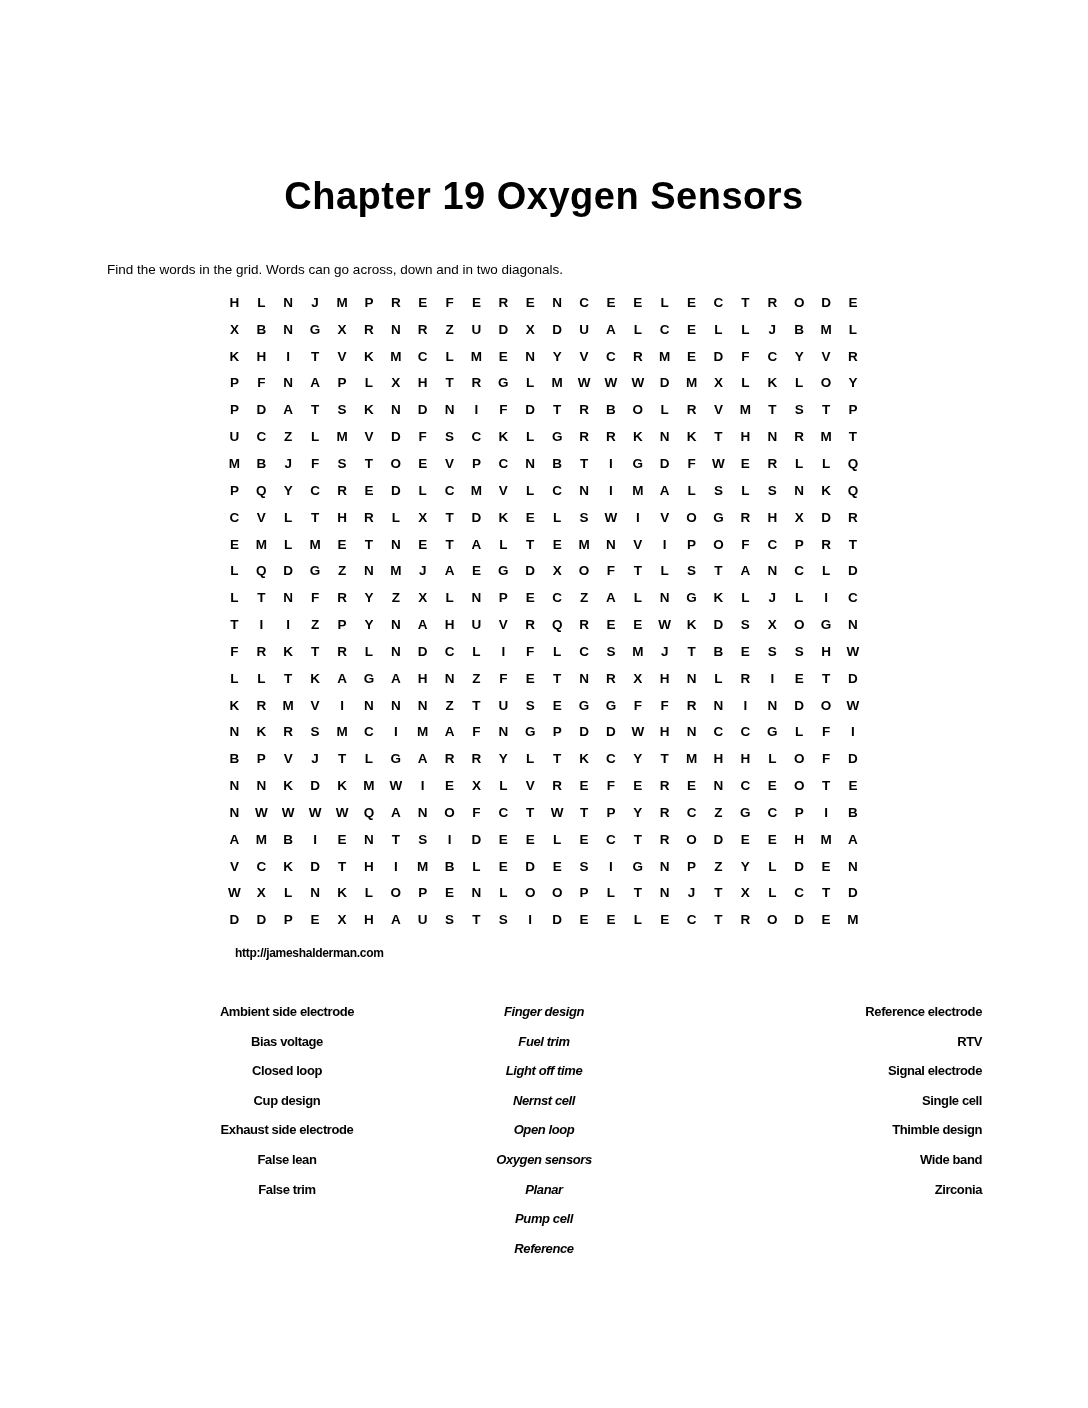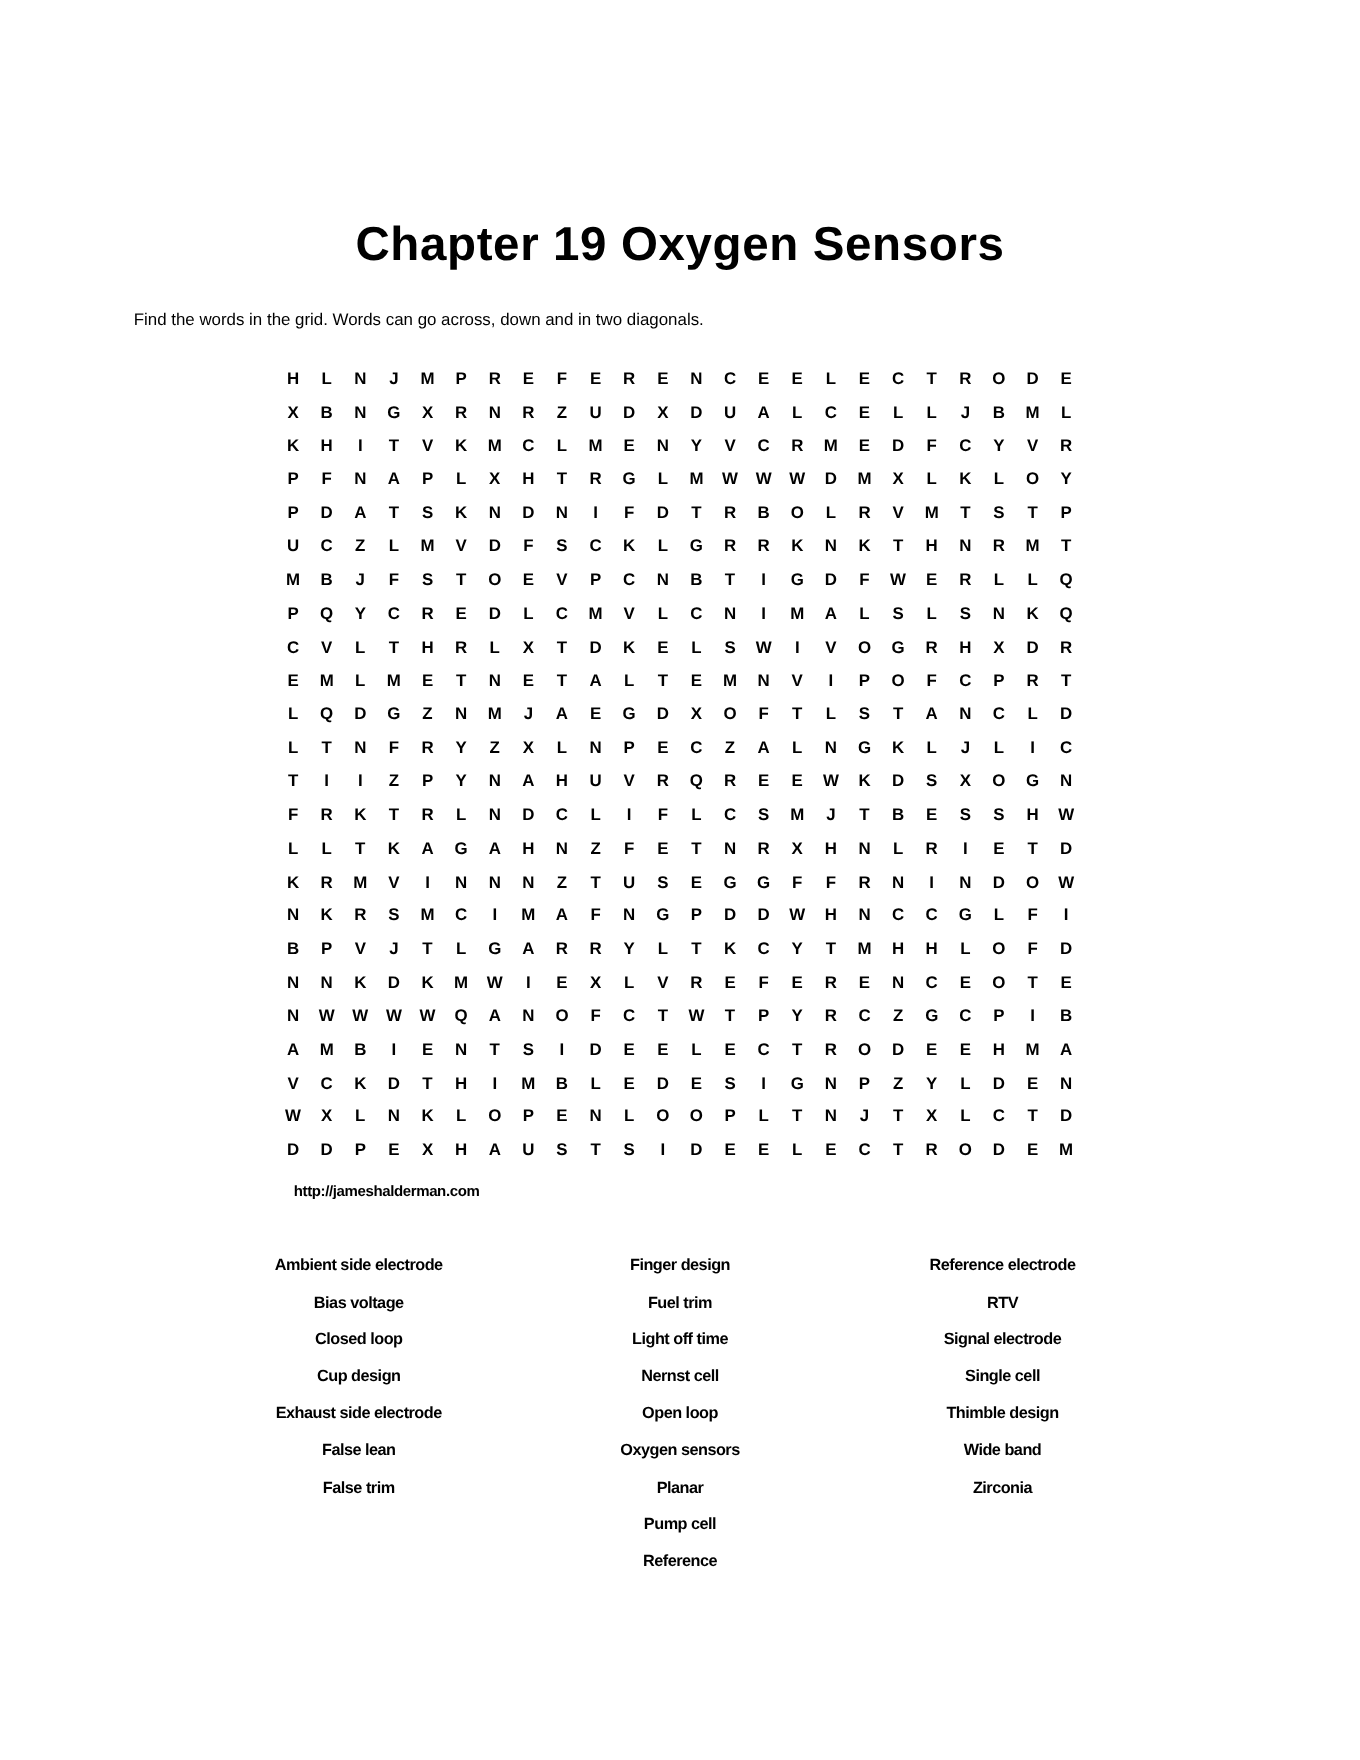--- a/index.html
+++ b/index.html
@@ -22,21 +22,21 @@
     top: 150px;
     left: 0;
     width: 1088px;
     text-align: center;
     font-size: 38px;
     font-weight: bold;
     letter-spacing: 0.5px;
   }
   .instructions {
     position: absolute;
-    top: 234px;
+    top: 248px;
     left: 107px;
     font-size: 13.5px;
     font-weight: normal;
   }
   .grid {
     position: absolute;
     left: 221px;
     top: 289px;
     display: grid;
     grid-template-columns: repeat(24, 26.9px);
@@ -58,22 +58,22 @@
     font-weight: bold;
     letter-spacing: -0.3px;
   }
   .word-col {
     position: absolute;
     top: 997px;
     width: 360px;
     text-align: center;
   }
   #wcol1 { left: 107px; }
-  #wcol2 { left: 364px; }
-  #wcol3 { left: 622px; }
+  #wcol2 { left: 364px; font-style: italic; }
+  #wcol3 { left: 622px; text-align: right; }
   .word {
     line-height: 29.6px;
     font-size: 13px;
     font-weight: bold;
     letter-spacing: -0.4px;
     white-space: nowrap;
   }
 </style>
 </head>
 <body>

